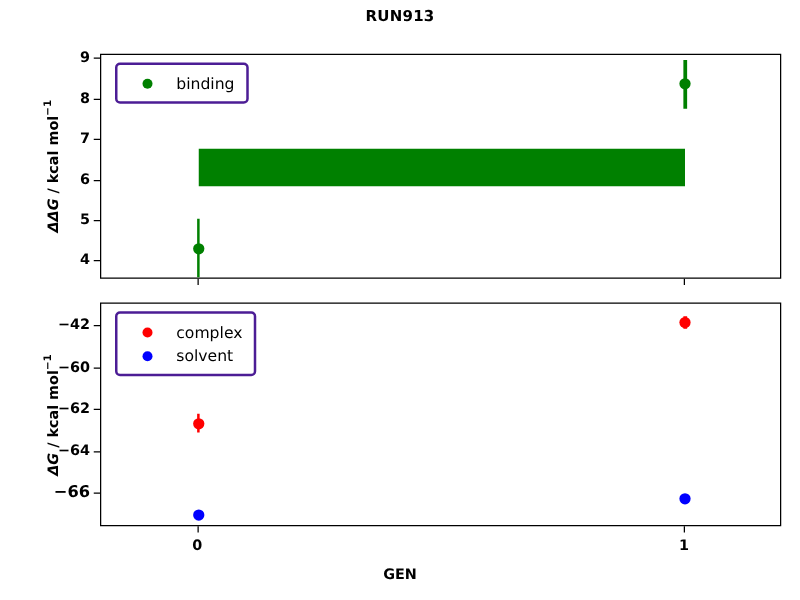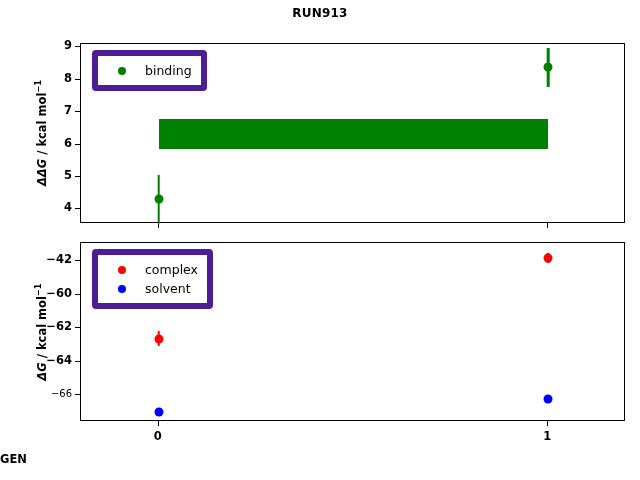--- a/index.html
+++ b/index.html
@@ -33,33 +33,33 @@
     transform:translateX(-50%);white-space:nowrap;
   }
 
   
   .ylabel{
     position:absolute;font-size:11.5px;font-weight:bold;color:#000;
     white-space:nowrap;transform-origin:50% 50%;transform:translate(-50%,-50%) rotate(-90deg);
   }
   .ylabel .it{font-style:italic;}
   .xlabel{
-    position:absolute;left:0;width:640px;
+    position:absolute;left:0;width:640px;text-align:center;
     font-size:11.5px;font-weight:bold;color:#000;
   }
   sup{font-size:0.72em;vertical-align:super;line-height:0;}
 
   
   .errline{position:absolute;width:2.6px;transform:translateX(-50%);}
   .marker{position:absolute;border-radius:50%;transform:translate(-50%,-50%);}
   .band{position:absolute;}
 
   
   .legend{
-    position:absolute;background:#ffffff;border:6px solid #4c1d95;border-radius:4px;
+    position:absolute;background:#ffffff;border:2px solid #4c1d95;border-radius:4px;
     padding:5px 9px 5px 7px;box-sizing:border-box;
   }
   .legend-row{display:flex;align-items:center;height:19px;}
   .legend-key{width:34px;display:flex;align-items:center;justify-content:center;}
   .legend-dot{width:8px;height:8px;border-radius:50%;}
   .legend-dash{width:26px;height:0;border-top:2px dotted #008000;}
   .legend-text{font-size:12.5px;color:#000;margin-left:6px;white-space:nowrap;}
 </style>
 </head>
 <body>
@@ -118,21 +118,21 @@
         <div class="errline" style="position: absolute; left: 467.143px; top: 154.576px; height: 2.67664px; width: 2.6px; background: rgb(0, 0, 255); transform: translateX(-50%);"></div>
         <div class="marker" title="solvent @ GEN 1 = -66.22" style="position: absolute; left: 467.143px; top: 155.914px; width: 9px; height: 9px; border-radius: 50%; background: rgb(0, 0, 255); transform: translate(-50%, -50%);"></div>
         <div class="errline" style="position: absolute; left: 77.8571px; top: 88.4963px; height: 14.0523px; width: 2.6px; background: rgb(255, 0, 0); transform: translateX(-50%);"></div>
         <div class="marker" title="complex @ GEN 0 = -62.61" style="position: absolute; left: 77.8571px; top: 95.5224px; width: 9px; height: 9px; border-radius: 50%; background: rgb(255, 0, 0); transform: translate(-50%, -50%);"></div>
         <div class="errline" style="position: absolute; left: 467.143px; top: 10.2047px; height: 10.0374px; width: 2.6px; background: rgb(255, 0, 0); transform: translateX(-50%);"></div>
         <div class="marker" title="complex @ GEN 1 = -57.81" style="position: absolute; left: 467.143px; top: 15.2234px; width: 9px; height: 9px; border-radius: 50%; background: rgb(255, 0, 0); transform: translate(-50%, -50%);"></div>
       </div>
   </div>
   <div id="ticks-bottom">
       <div class="ytick" style="position: absolute; left: 75px; top: 394.234px; width: 5px; height: 0px; border-top: 1.8px solid rgb(0, 0, 0);"></div>
-      <div class="yticklabel" style="position: absolute; left: 0px; width: 72px; top: 394.234px; text-align: right; font-size: 10px; font-weight: normal; color: rgb(0, 0, 0); transform: translateY(-50%);">−66</div>
+      <div class="yticklabel" style="position: absolute; left: 0px; width: 72px; top: 394.234px; text-align: right; font-size: 13px; font-weight: bold; color: rgb(0, 0, 0); transform: translateY(-50%);">−66</div>
       <div class="ytick" style="position: absolute; left: 75px; top: 360.776px; width: 5px; height: 0px; border-top: 1.8px solid rgb(0, 0, 0);"></div>
       <div class="yticklabel" style="position: absolute; left: 0px; width: 72px; top: 360.776px; text-align: right; font-size: 11.5px; font-weight: bold; color: rgb(0, 0, 0); transform: translateY(-50%);">−64</div>
       <div class="ytick" style="position: absolute; left: 75px; top: 327.318px; width: 5px; height: 0px; border-top: 1.8px solid rgb(0, 0, 0);"></div>
       <div class="yticklabel" style="position: absolute; left: 0px; width: 72px; top: 327.318px; text-align: right; font-size: 11.5px; font-weight: bold; color: rgb(0, 0, 0); transform: translateY(-50%);">−62</div>
       <div class="ytick" style="position: absolute; left: 75px; top: 293.86px; width: 5px; height: 0px; border-top: 1.8px solid rgb(0, 0, 0);"></div>
       <div class="yticklabel" style="position: absolute; left: 0px; width: 72px; top: 293.86px; text-align: right; font-size: 11.5px; font-weight: bold; color: rgb(0, 0, 0); transform: translateY(-50%);">−60</div>
       <div class="ytick" style="position: absolute; left: 75px; top: 260.402px; width: 5px; height: 0px; border-top: 1.8px solid rgb(0, 0, 0);"></div>
       <div class="yticklabel" style="position: absolute; left: 0px; width: 72px; top: 260.402px; text-align: right; font-size: 11.5px; font-weight: bold; color: rgb(0, 0, 0); transform: translateY(-50%);">−42</div>
       <div class="xtick" style="position: absolute; left: 157.857px; top: 421px; width: 0px; height: 5px; border-left: 1.8px solid rgb(0, 0, 0);"></div>
       <div class="xticklabel" style="position: absolute; left: 157.857px; top: 429px; font-size: 11.5px; font-weight: bold; color: rgb(0, 0, 0); transform: translateX(-50%);">0</div>

